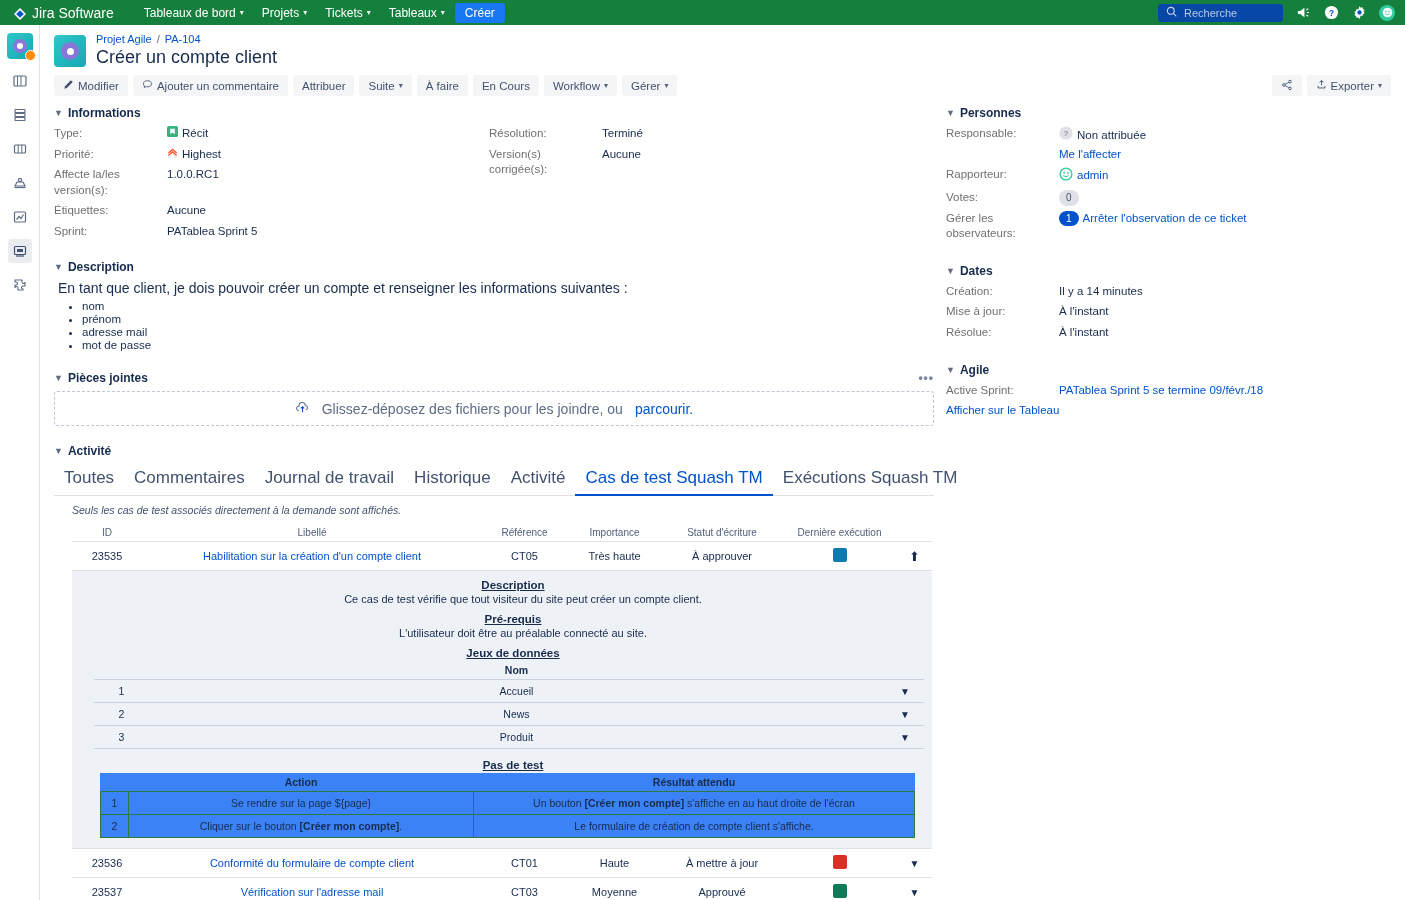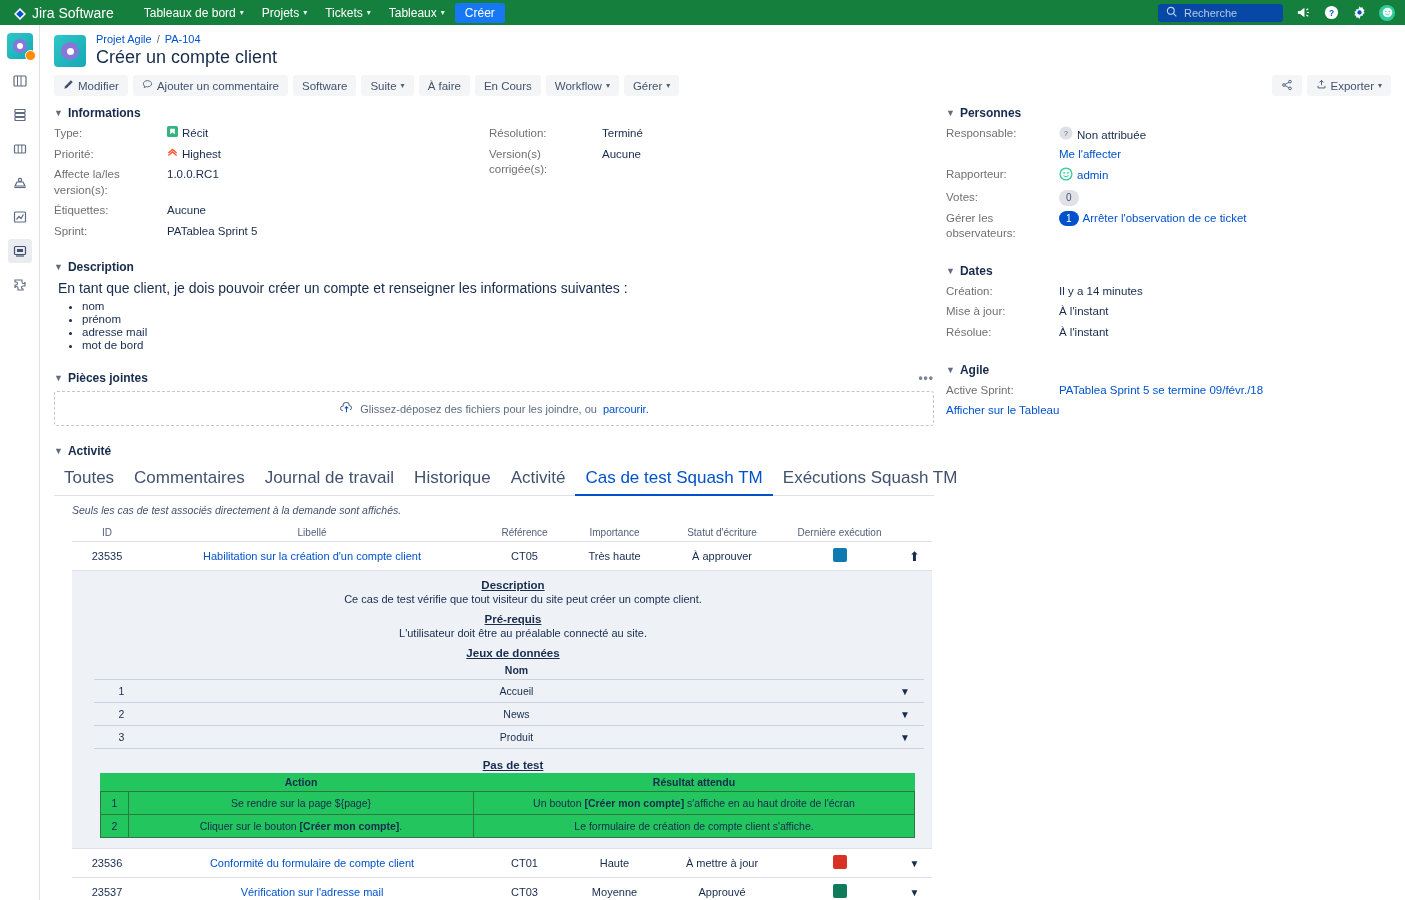--- a/index.html
+++ b/index.html
@@ -100,22 +100,22 @@
     padding:2px 6px; border-radius:3px; letter-spacing:.3px;
   }
   .muted-link{ color:#707070; font-size:11px;}
 
   .desc-text{ font-size:14px; margin:0 0 4px 0; color:#172b4d;}
   ul.desc-list{ margin:3px 0 0 0; padding-left:28px; }
   ul.desc-list li{ font-size:11.5px; margin:1px 0; }
 
   .dropzone{
     border:1px dashed #c1c7d0; border-radius:3px; height:35px;
-    display:flex; align-items:center; justify-content:center; gap:6px;
-    font-size:11px; color:#5e6c84; background:#fff;
+    display:flex; align-items:center; justify-content:center; gap:12px;
+    font-size:14px; color:#5e6c84; background:#fff;
   }
   .dropzone a{ color:#0052cc; text-decoration:none; }
 
   
   .tabs{ display:flex; gap:0px; border-bottom:1px solid #dfe1e6; margin-bottom:8px;}
   .tab{ padding:4px 10px 6px 10px; font-size:17px; color:#42526e; cursor:pointer;
      border-bottom:2px solid transparent; margin-bottom:-1px; white-space:nowrap;}
   .tab.active{ color:#0052cc; border-bottom-color:#0052cc; }
   .tabs-note{ font-size:10.5px; font-style:italic; color:#42526e; margin:0 0 8px 0;}
 
@@ -141,21 +141,21 @@
   .det-p{ font-size:11px; color:#172b4d; margin:0 0 8px 42px; }
 
   table.ds{ width:830px; border-collapse:collapse; margin:2px 0 10px 22px;}
   table.ds th{ font-size:10.5px; font-weight:bold; color:#172b4d; padding:3px;
      border-bottom:1px solid #c9d2de; }
   table.ds td{ font-size:10.5px; padding:5px 3px; border-bottom:1px solid #c9d2de;
      color:#172b4d; text-align:center;}
   table.ds td.num{ width:55px; text-align:center;}
   table.ds td.act{ width:40px; text-align:right; padding-right:14px;}
 
-  table.st{ width:815px; border-collapse:collapse; margin:2px 0 0 28px; background:#22c55e;}
+  table.st{ width:815px; border-collapse:collapse; margin:2px 0 0 28px; background:#3b82f6;}
   table.st th{ font-size:10.5px; font-weight:bold; color:#172b4d; padding:3px;
      border:none; }
   table.st td{ font-size:10.5px; padding:5px 8px; border:1px solid #2d7a3e; color:#172b4d;}
   table.st td.idx{ width:28px; text-align:center; }
 </style>
 </head>
 <body>
 
 <div class="topnav">
   <div class="brand">
@@ -306,21 +306,21 @@
       <span>Modifier</span>
     </button>
     <button class="btn">
       <span>
         <svg width="11" height="11" viewBox="0 0 16 16">
             <path d="M8 2.4c3.4 0 6 2 6 4.5S11.4 11.4 8 11.4c-.7 0-1.4-.1-2-.25L3 12.4l.9-2A4.3 4.3 0 012 6.9C2 4.4 4.6 2.4 8 2.4z" stroke="#42526e" fill="none" stroke-width="1.2"></path>
           </svg>
       </span>
       <span>Ajouter un commentaire</span>
     </button>
-    <button class="btn">Software</button>
+    <button class="btn">Attribuer</button>
     <button class="btn">
       <span>Suite</span>
       <span class="caret">▾</span>
     </button>
     <button class="btn">À faire</button>
     <button class="btn">En Cours</button>
     <button class="btn">
       <span>Workflow</span>
       <span class="caret">▾</span>
     </button>
@@ -416,21 +416,21 @@
 
       <div class="mod-head" style="margin-top:16px;">
         <span class="chev">▼</span>
         <span>Description</span>
       </div>
       <p class="desc-text" style="margin-left:4px;">En tant que client, je dois pouvoir créer un compte et renseigner les informations suivantes :</p>
       <ul class="desc-list">
         <li>nom</li>
         <li>prénom</li>
         <li>adresse mail</li>
-        <li>mot de bord</li>
+        <li>mot de passe</li>
       </ul>
 
       <div class="mod-head" style="margin-top:20px;">
         <span class="chev">▼</span>
         <span>Pièces jointes</span>
         <span class="more">•••</span>
       </div>
       <div class="dropzone">
         <span>
           <svg width="15" height="15" viewBox="0 0 16 16">

